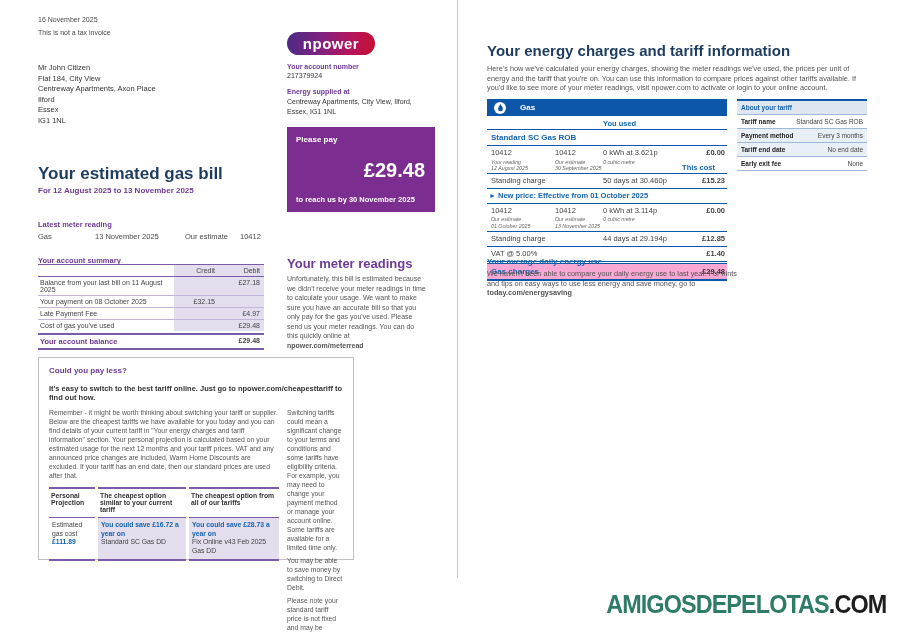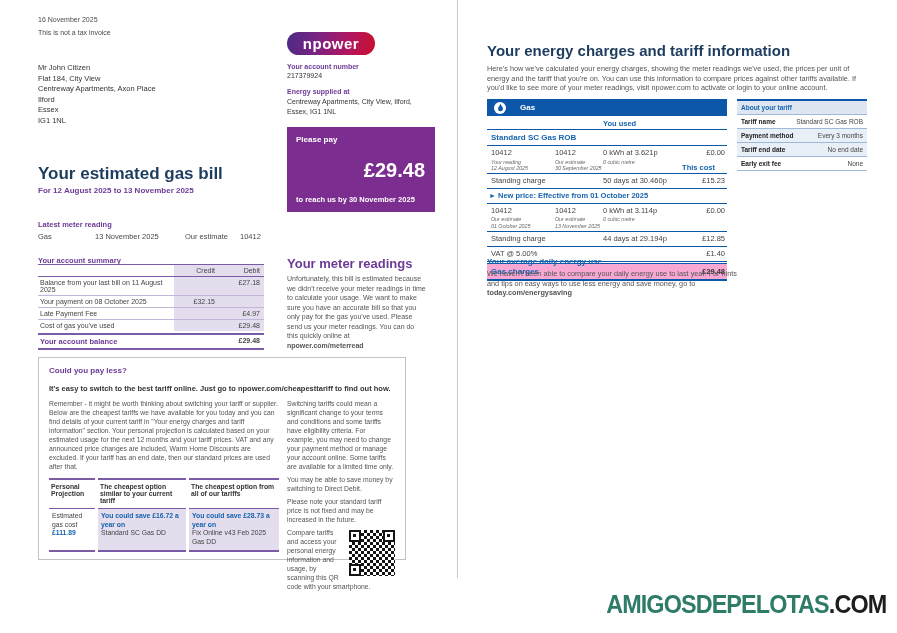--- a/index.html
+++ b/index.html
@@ -33,21 +33,21 @@
   .arow { display:flex; border-bottom:1px solid #c3b4da; align-items:stretch; }
   .arow.head { border-bottom:1px solid #7a5ba6; font-size:7px; color:#444; }
   .alabel { flex:1; padding:2px 2px 2px 2px; }
   .acredit,.adebit { width:45px; text-align:right; padding:2px 4px; background:#e3ddee; }
   .arow.balance { border-top:2px solid #7a5ba6; border-bottom:2px solid #7a5ba6; font-weight:bold; margin-top:2px; }
   .arow.balance .acredit, .arow.balance .adebit { background:none; }
 
   .note { left:287px; top:256px; width:140px; }
   .note p { font-size:7px; line-height:9.5px; color:#555; margin-top:3px; }
 
-  .payless { left:38px; top:357px; width:368px; height:203px; border:1px solid #c2c2c2; padding:8px 10px; }
+  .payless { left:38px; top:357px; width:316px; height:203px; border:1px solid #c2c2c2; padding:8px 10px; }
   .payless .sub { font-size:7.5px; font-weight:bold; color:#333; margin-top:9px; }
   .pl-cols { display:flex; margin-top:6px; }
   .pl-left { width:232px; }
   .pl-right { width:130px; margin-left:8px; }
   .pl-left p, .pl-right p { font-size:6.8px; line-height:9px; color:#555; margin-bottom:4px; }
   .pl-table { display:grid; grid-template-columns:46px 88px 90px; column-gap:3px; margin-top:7px; }
   .pl-th { font-size:6.8px; font-weight:bold; color:#333; border-top:2px solid #7a5ba6; border-bottom:1px solid #7a5ba6; padding:3px 2px 4px; }
   .pl-td { font-size:6.8px; color:#444; padding:3px 3px 4px; border-bottom:2px solid #7a5ba6; line-height:8.5px; }
   .pl-td.shade { background:#e3ddee; }
   .pl-save { color:#1563ae; font-weight:bold; }
@@ -61,21 +61,21 @@
   
   .intro { left:487px; top:64px; width:374px; font-size:7.3px; line-height:9.6px; color:#555; }
   .gas-table { left:487px; top:99px; width:240px; }
   .gas-bar { height:17px; background:#0d57a8; display:flex; align-items:center; }
   .gas-bar .circ { width:12px; height:12px; border-radius:50%; background:#fff; margin-left:7px; display:flex; align-items:center; justify-content:center; }
   .gas-bar .lbl { color:#fff; font-weight:bold; font-size:8px; margin-left:14px; }
   .gcolhead { position:relative; height:14px; border-bottom:1px solid #0d57a8; }
   .gcolhead span { position:absolute; top:3px; font-size:7.5px; font-weight:bold; color:#1563ae; }
   .gsection { font-size:8px; font-weight:bold; color:#1563ae; padding:3px 0 3px 4px; border-bottom:1px solid #0d57a8; }
   .gread { display:flex; border-bottom:1px solid #0d57a8; padding:2px 0 2px 4px; }
-  .gc1 { width:64px; } .gc2 { width:48px; } .gc3 { flex:1; } .gc4 { width:42px; text-align:right; padding-right:2px; }
+  .gc1 { width:64px; } .gc2 { width:48px; } .gc3 { flex:1; } .gc4 { width:42px; text-align:right; padding-right:2px;font-weight:bold; }
   .gval { font-size:7.5px; color:#444; }
   .gsub { font-size:5.3px; font-style:italic; color:#666; line-height:6.2px; margin-top:1.5px; }
   .gline { display:flex; border-bottom:1px solid #0d57a8; padding:2.5px 0 2.5px 4px; font-size:7.5px; color:#444; }
   .gl1 { width:112px; } .gl2 { flex:1; }
   .gbanner { font-size:7.5px; font-weight:bold; color:#1563ae; padding:2.5px 0 2.5px 2px; border-bottom:1px solid #0d57a8; }
   .gbanner .tri { font-size:7px; }
   .gtotal { display:flex; background:#f9a8d4; border-top:1px solid #0d57a8; border-bottom:2px solid #0d57a8; padding:3px 0 3px 4px; margin-top:1px; }
   .gtotal .tl { flex:1; font-size:8px; font-weight:bold; color:#1563ae; }
   .gtotal .tv { width:42px; text-align:right; padding-right:2px; font-size:7.5px; font-weight:bold; color:#333; }
 

